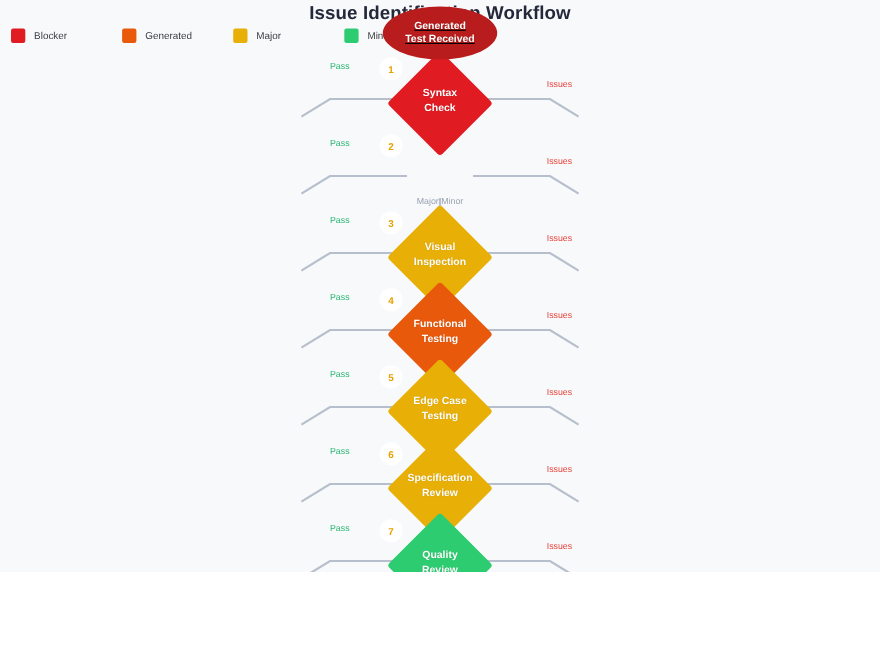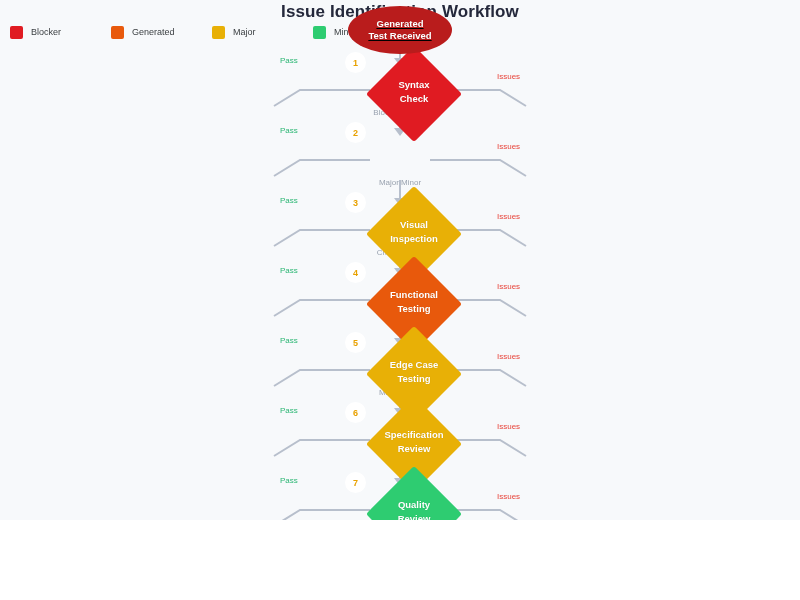--- a/index.html
+++ b/index.html
@@ -81,21 +81,21 @@
     line-height: 12px;
     white-space: nowrap;
     text-shadow: 0 0 1px rgba(0,0,0,.25);
   }
 
   
   .stage { position: absolute; left: 0; width: 800px; height: 70px; }
 
   .diamond-wrap {
     position: absolute;
-    left: 380px; top: 6px;
+    left: 366px; top: 6px;
     width: 68px; height: 68px;
     z-index: 5;
   }
   .diamond {
     position: absolute;
     left: 0; top: 0;
     width: 68px; height: 68px;
     transform: rotate(45deg);
     border-radius: 3px;
   }
@@ -158,21 +158,21 @@
   
   .branch { position: absolute; z-index: 1; }
   .branch svg { display: block; }
 
   .branch-label {
     position: absolute;
     font-size: 8px;
     white-space: nowrap;
     z-index: 3;
   }
-  .branch-label.pass { color: #2bb673; }
+  .branch-label.pass { color: #2bb673; margin-left: 20px; }
   .branch-label.issues { color: #e8443a; margin-top: 16px; }
 </style>
 </head>
 <body>
 
 <div id="canvas">
 
   <div id="stages-layer">
       <div class="stage" style="top: 54px;">
         <div class="v-connector" style="top: -14px; height: 22px;"></div>

